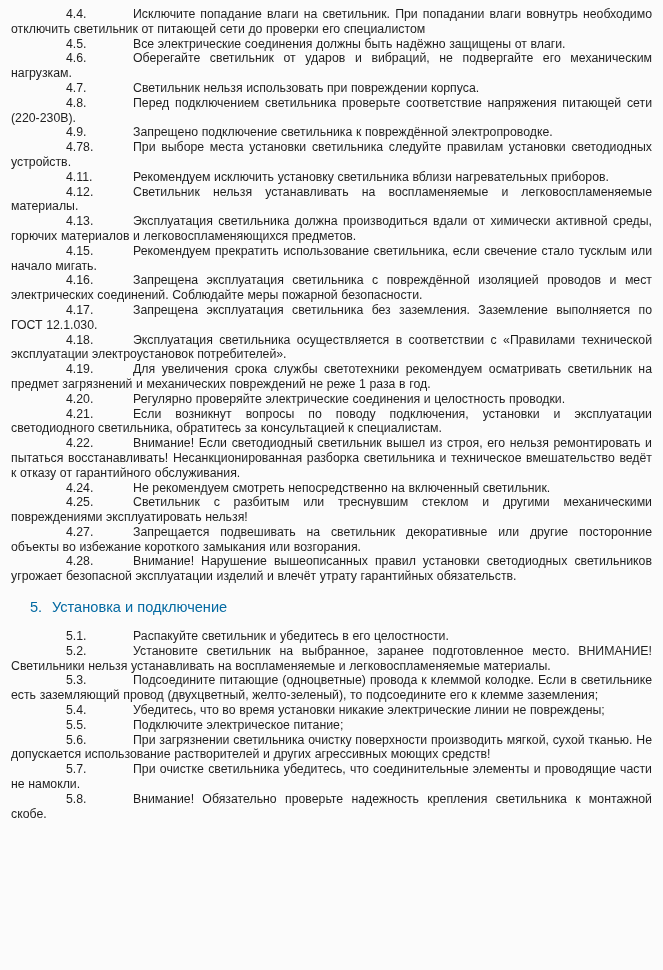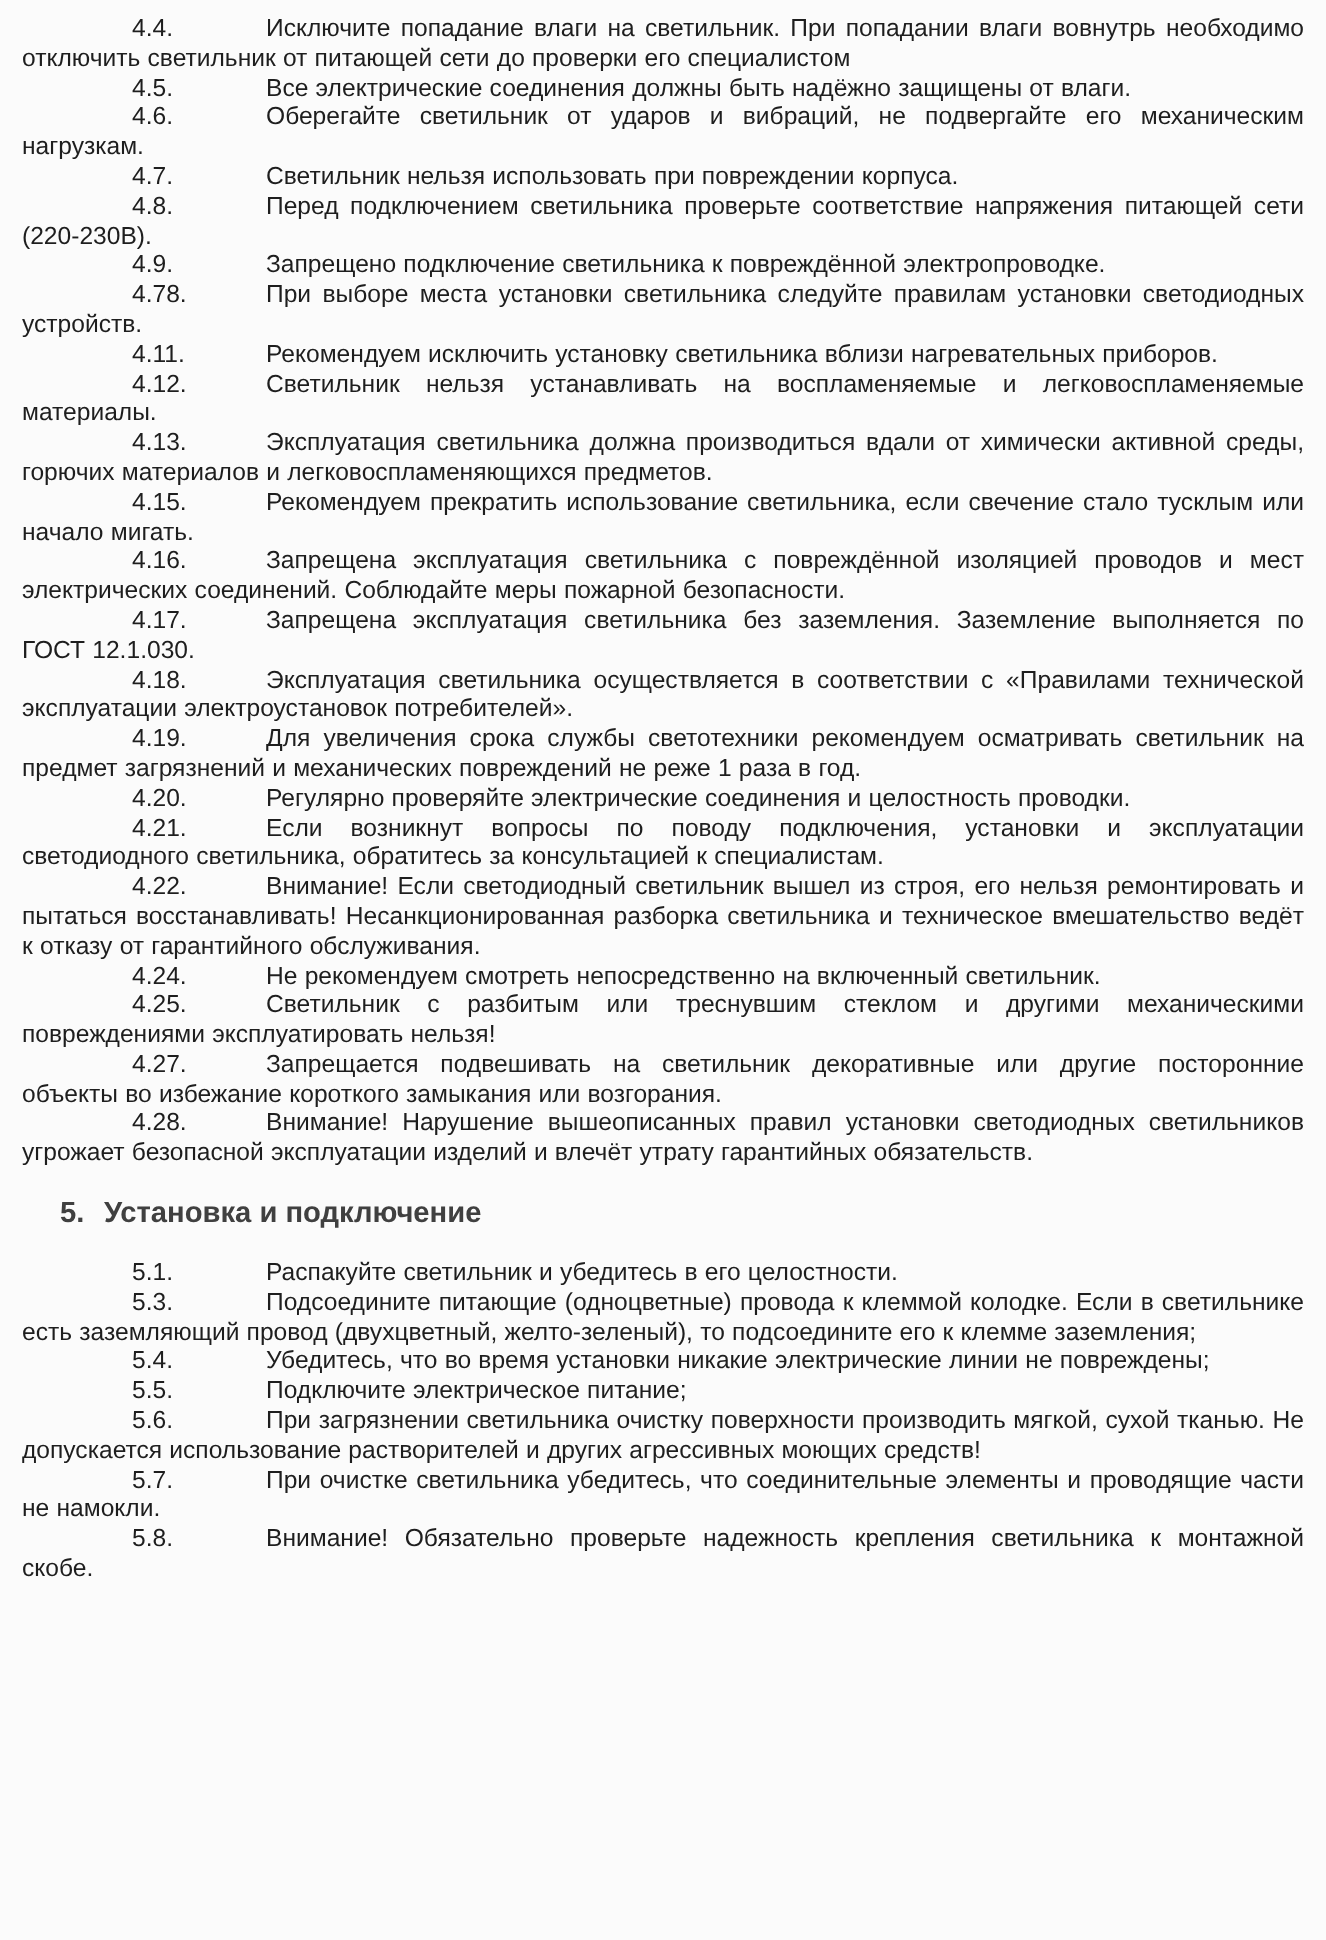--- a/index.html
+++ b/index.html
@@ -30,22 +30,22 @@
   p.item .num {
     display: inline-block;
     margin-left: 55px;
     width: 67px;
     text-align: left;
   }
   h2.heading {
     margin: 14px 0 13px 0;
     font-size: 14.6px;
     line-height: 18px;
-    font-weight: bold;
-    color: #404040;
+    font-weight: normal;
+    color: #0369a1;
   }
   h2.heading .h-num {
     display: inline-block;
     margin-left: 19px;
     width: 22px;
   }
 </style>
 </head>
 <body>
 
@@ -74,20 +74,21 @@
       <p class="item"><span class="num">4.27.</span><span>Запрещается подвешивать на светильник декоративные или другие посторонние объекты во избежание короткого замыкания или возгорания.</span></p>
       <p class="item"><span class="num">4.28.</span><span>Внимание! Нарушение вышеописанных правил установки светодиодных светильников угрожает безопасной эксплуатации изделий и влечёт утрату гарантийных обязательств.</span></p>
     </div>
 
   <h2 class="heading">
     <span class="h-num">5.</span><span>Установка и подключение</span>
   </h2>
 
   <div>
       <p class="item"><span class="num">5.1.</span><span>Распакуйте светильник и убедитесь в его целостности.</span></p>
+      <p class="item"><span class="num">5.2.</span><span>Установите светильник на выбранное, заранее подготовленное место. ВНИМАНИЕ! Светильники нельзя устанавливать на воспламеняемые и легковоспламеняемые материалы.</span></p>
       <p class="item"><span class="num">5.3.</span><span>Подсоедините питающие (одноцветные) провода к клеммой колодке. Если в светильнике есть заземляющий провод (двухцветный, желто-зеленый), то подсоедините его к клемме заземления;</span></p>
       <p class="item"><span class="num">5.4.</span><span>Убедитесь, что во время установки никакие электрические линии не повреждены;</span></p>
       <p class="item"><span class="num">5.5.</span><span>Подключите электрическое питание;</span></p>
       <p class="item"><span class="num">5.6.</span><span>При загрязнении светильника очистку поверхности производить мягкой, сухой тканью. Не допускается использование растворителей и других агрессивных моющих средств!</span></p>
       <p class="item"><span class="num">5.7.</span><span>При очистке светильника убедитесь, что соединительные элементы и проводящие части не намокли.</span></p>
       <p class="item"><span class="num">5.8.</span><span>Внимание! Обязательно проверьте надежность крепления светильника к монтажной скобе.</span></p>
     </div>
 </div>
 
 </body></html>

